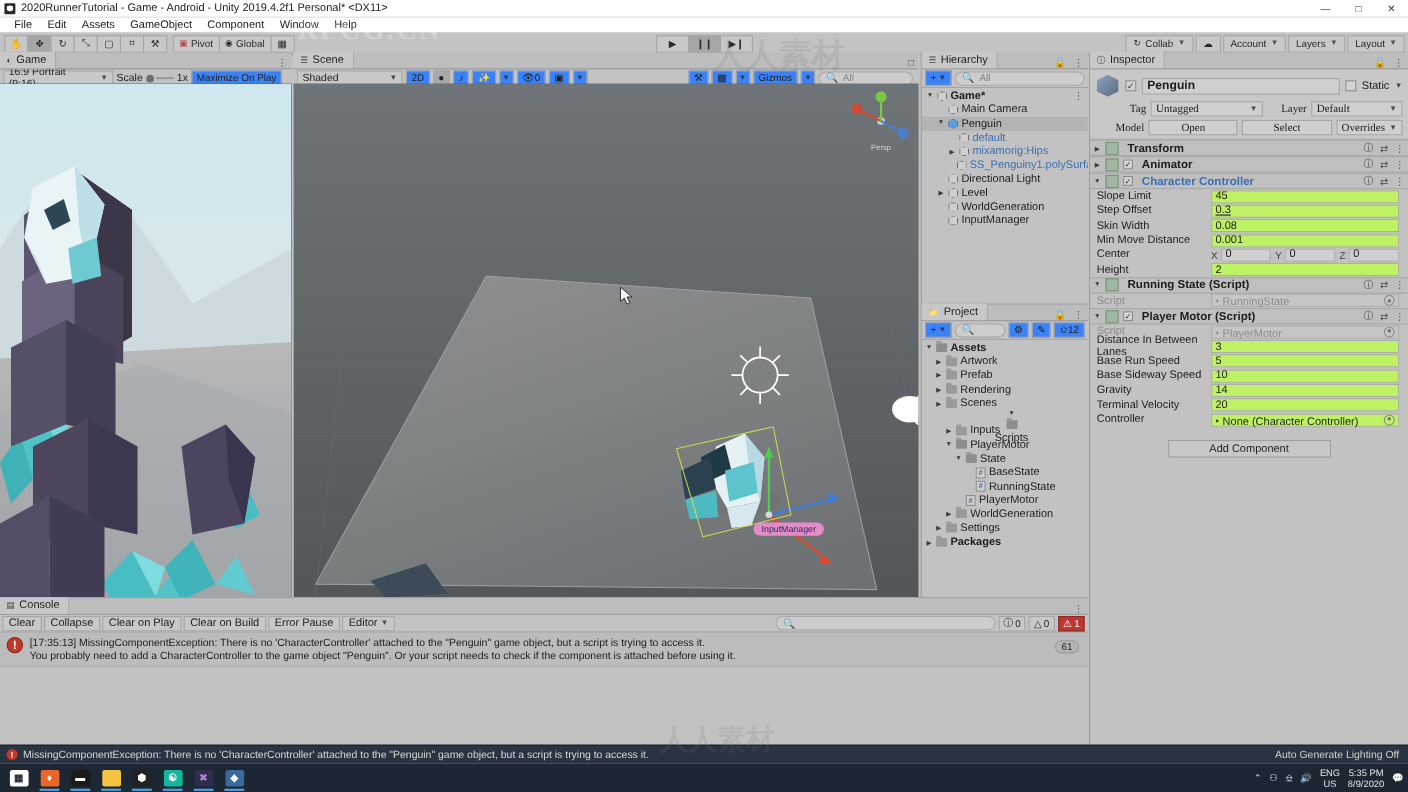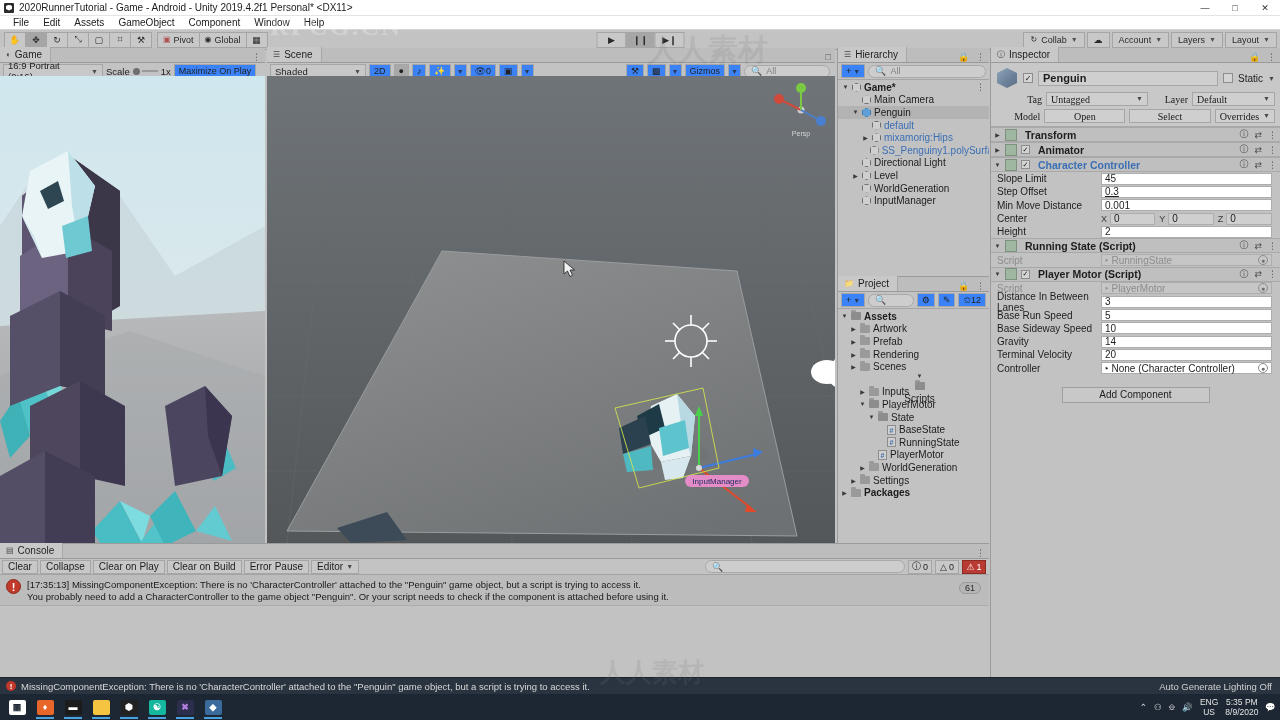--- a/index.html
+++ b/index.html
@@ -145,21 +145,21 @@
   .ifield{height:14px;background:#cfcfcf;border:1px solid #a6a6a6;display:flex;
           align-items:center;padding:0 4px;font-size:10px;color:#1a1a1a;}
   .ifield.dd{justify-content:space-between;}
   .comp-head{height:15px;background:#bfbfbf;border-top:1px solid #a9a9a9;border-bottom:1px solid #a9a9a9;
              display:flex;align-items:center;gap:4px;padding-left:3px;position:relative;}
   .comp-title{font-size:10.5px;font-weight:bold;margin-left:4px;}
   .comp-title.link{color:#3b6fb5;}
   .comp-right{position:absolute;right:3px;display:flex;gap:6px;align-items:center;color:#4a4a4a;font-size:9px;}
   .prop-row{height:13.3px;display:flex;align-items:center;padding-left:6px;gap:4px;}
   .prop-lab{width:100px;font-size:10px;color:#1d1d1d;}
-  .prop-val{flex:1;margin-right:8px;height:12px;background:#ffffff;border:1px solid #adadad;
+  .prop-val{flex:1;margin-right:8px;height:12px;background:#bef264;border:1px solid #adadad;
             display:flex;align-items:center;padding:0 3px;font-size:10px;}
   .prop-val.ghost{background:#c6c6c6;color:#8d8d8d;}
   .vec3{flex:1;display:flex;gap:4px;margin-right:8px;}
   .vec3 .v{flex:1;display:flex;align-items:center;gap:3px;}
   .vec3 .vlab{font-size:9px;color:#3a3a3a;}
   .vec3 .vfield{flex:1;height:12px;background:#cfcfcf;border:1px solid #adadad;
                 display:flex;align-items:center;padding:0 3px;font-size:10px;}
   .add-comp{margin:12px auto 0;width:148px;height:16px;background:#c8c8c8;border:1px solid #9f9f9f;
             display:flex;align-items:center;justify-content:center;font-size:10px;}
   .circle-pick{width:10px;height:10px;border:1px solid #8e8e8e;border-radius:50%;flex:none;
@@ -772,20 +772,26 @@
             <span style="flex: 1 1 0%;">45</span>
           </span>
         </div>
         <div class="prop-row">
           <span class="prop-lab">Step Offset</span>
           <span class="prop-val">
             <span style="flex: 1 1 0%; text-decoration: underline;">0.3</span>
           </span>
         </div>
         <div class="prop-row">
+          <span class="prop-lab">Skin Width</span>
+          <span class="prop-val">
+            <span style="flex: 1 1 0%;">0.08</span>
+          </span>
+        </div>
+        <div class="prop-row">
           <span class="prop-lab">Min Move Distance</span>
           <span class="prop-val">
             <span style="flex: 1 1 0%;">0.001</span>
           </span>
         </div>
         <div class="prop-row">
           <span class="prop-lab">Center</span>
           <div class="vec3">
             <span class="v">
               <span class="vlab">X</span>

